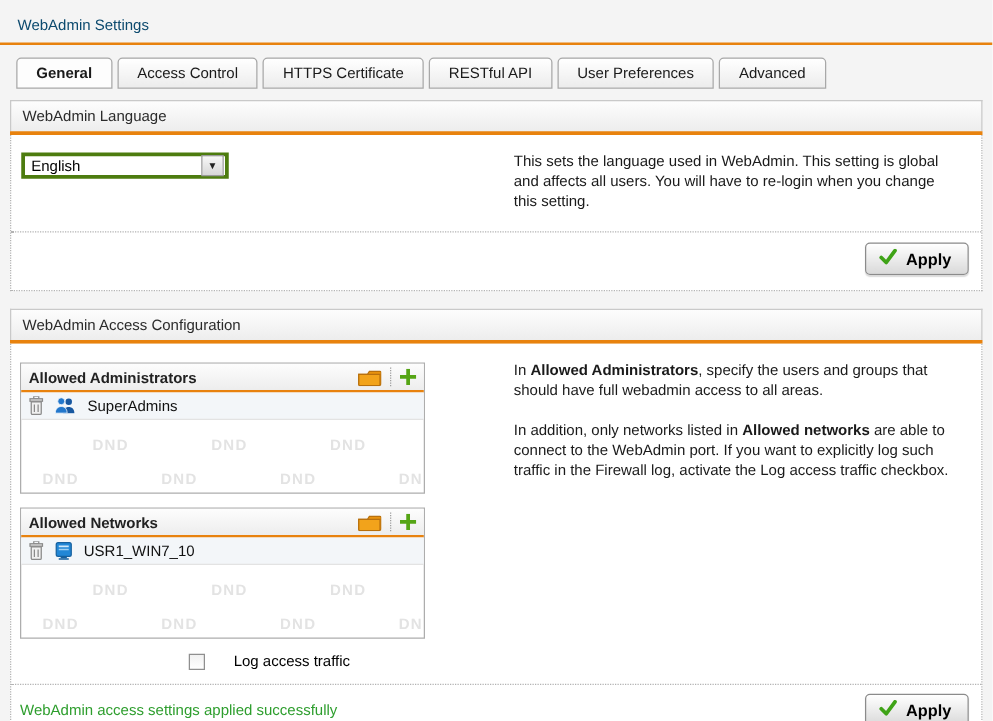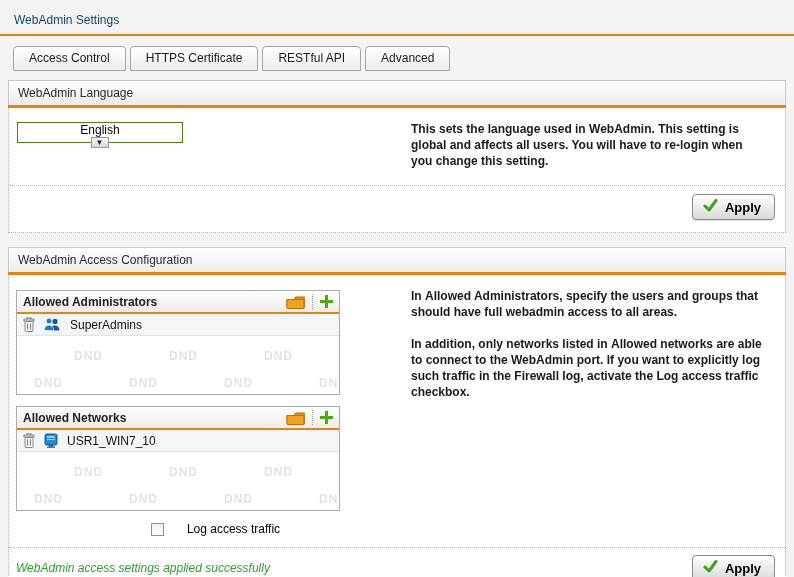--- a/index.html
+++ b/index.html
@@ -40,38 +40,38 @@
   .section-body {
     background:#ffffff;
     border-left:1px dotted #b3b3b3;
     border-right:1px dotted #b3b3b3;
     border-bottom:1px dotted #b3b3b3;
   }
 
   .cols { display:flex; }
   .col-left  { width:400px; flex:0 0 400px; }
   .col-right { flex:1; padding:13px 18px 0 2px; line-height:16px; color:#1a1a1a; }
-  .col-right p { margin:0 0 16px 0;font-weight:bold; }
+  .col-right p { margin:0 0 16px 0; }
 
   .dotted-sep { border-top:1px dotted #b3b3b3; }
 
   .apply-row { display:flex; justify-content:flex-end; padding:8px 10px 12px 10px; }
   .btn-apply {
     display:inline-flex; align-items:center; gap:7px;
     border:1px solid #8b8b8b; border-radius:4px;
     background:linear-gradient(#ffffff,#d9d9d9);
     padding:4px 13px 4px 10px; font-weight:bold; font-size:13px;
     cursor:pointer; box-shadow:0 1px 1px rgba(0,0,0,.15);
   }
 
   
   .lang-row { padding:14px 0 22px 8px; }
   .fake-select {
-    width:166px; height:21px; border:1px solid #4d7c0f; background:#fff;
-    display:flex; align-items:center; cursor:pointer;flex-direction:column;
+    width:166px; height:21px; border:3px solid #4d7c0f; background:#fff;
+    display:flex; align-items:center; cursor:pointer;
   }
   .fake-select .sel-text { flex:1; padding:0 5px; }
   .fake-select .sel-btn {
     width:18px; height:17px; margin-right:1px;
     background:linear-gradient(#f8f8f8,#d7d7d7);
     border:1px solid #9a9a9a;
     display:flex; align-items:center; justify-content:center;
     font-size:8px; color:#222;
   }
 
@@ -109,34 +109,36 @@
     width:13px; height:13px; border:1px solid #8f8f8f;
     background:linear-gradient(#f1f1f1,#ffffff); cursor:pointer;
   }
 
   
   .access-footer {
     margin-top:11px; border-top:1px dotted #b3b3b3;
     display:flex; justify-content:space-between; align-items:center;
     padding:7px 10px 10px 7px;
   }
-  .status-msg { color:#2e9e2e;font-style:italic; }
+  .status-msg { color:#2e9e2e; }
 </style>
 </head>
 <body>
 
 <div class="page">
 
   <div class="page-title">WebAdmin Settings</div>
   <div class="title-rule"></div>
 
   <div class="tabbar">
+    <div class="tab active">General</div>
     <div class="tab">Access Control</div>
     <div class="tab">HTTPS Certificate</div>
     <div class="tab">RESTful API</div>
+    <div class="tab">User Preferences</div>
     <div class="tab">Advanced</div>
   </div>
 
   <div class="section">
     <div class="section-header">WebAdmin Language</div>
     <div class="section-rule"></div>
     <div class="section-body">
       <div class="cols">
         <div class="col-left">
           <div class="lang-row">

